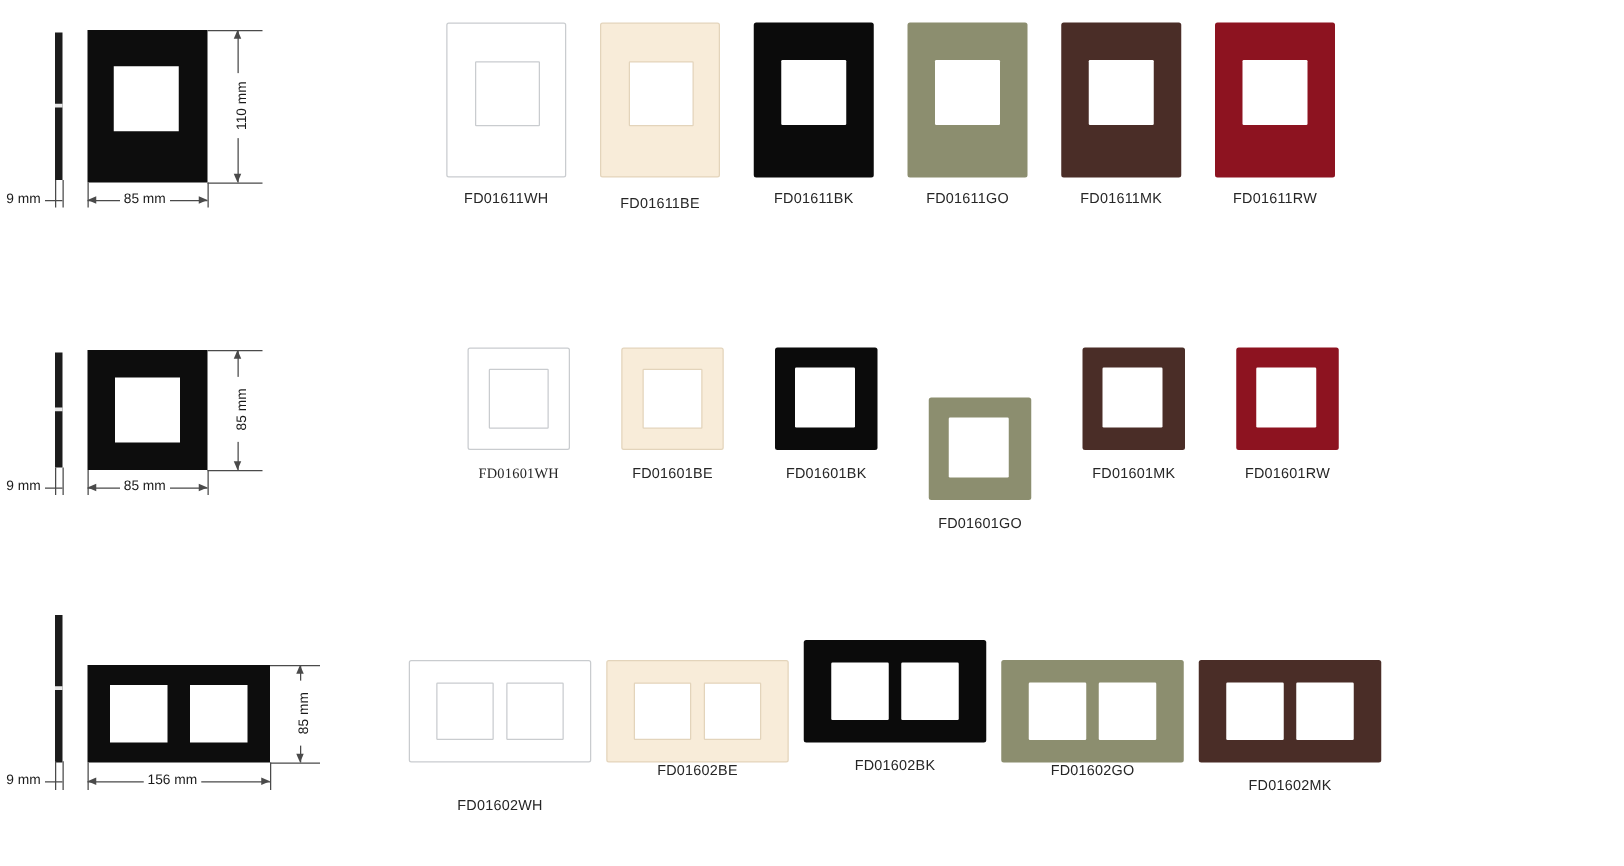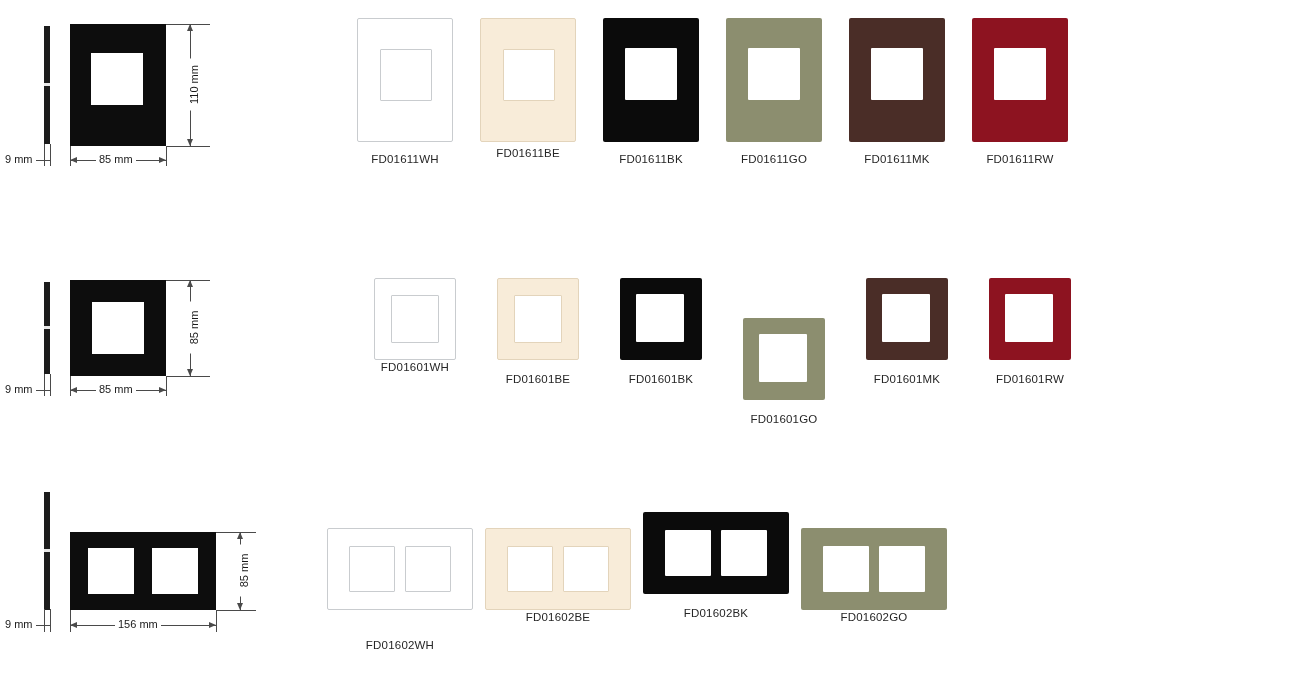--- a/index.html
+++ b/index.html
@@ -198,21 +198,21 @@
         <div class="plate" style="width:96px; height:124px; background:#ffffff; border:1px solid #c9cccf;">
           <div class="aperture" style="left:22px; top:30px; width:52px; height:52px; border:1px solid #c9cccf;"></div>
         </div>
         <div class="code" style="margin-top:10px;">FD01611WH</div>
       </div>
 
       <div class="swatch" style="left:163px; top:18px; width:130px;">
         <div class="plate" style="width:96px; height:124px; background:#f8ecd9; border:1px solid #e3d4bb;">
           <div class="aperture" style="left:22px; top:30px; width:52px; height:52px; border:1px solid #e3d4bb;"></div>
         </div>
-        <div class="code" style="margin-top:4px;">FD01611BE</div>
+        <div class="code" style="margin-top:14px;">FD01611BE</div>
       </div>
 
       <div class="swatch" style="left:286px; top:18px; width:130px;">
         <div class="plate" style="width:96px; height:124px; background:#0b0b0b;">
           <div class="aperture" style="left:22px; top:30px; width:52px; height:52px;"></div>
         </div>
         <div class="code" style="margin-top:10px;">FD01611BK</div>
       </div>
 
       <div class="swatch" style="left:409px; top:18px; width:130px;">
@@ -267,21 +267,21 @@
       <div class="dim-line-h" style="left:10px; top:160px; width:40px;"></div>
       <div class="dim-text" style="left:2px; top:153px;">9 mm</div>
     </div>
 
     <div class="gallery" style="left:300px; width:999px;">
 
       <div class="swatch" style="left:55px; top:48px; width:120px;">
         <div class="plate" style="width:82px; height:82px; background:#ffffff; border:1px solid #c9cccf;">
           <div class="aperture" style="left:16px; top:16px; width:48px; height:48px; border:1px solid #c9cccf;"></div>
         </div>
-        <div class="code" style="margin-top:0;">FD01601WH</div>
+        <div class="code" style="margin-top:12px;font-family:Liberation Serif, serif;">FD01601WH</div>
       </div>
 
       <div class="swatch" style="left:178px; top:48px; width:120px;">
         <div class="plate" style="width:82px; height:82px; background:#f8ecd9; border:1px solid #e3d4bb;">
           <div class="aperture" style="left:16px; top:16px; width:48px; height:48px; border:1px solid #e3d4bb;"></div>
         </div>
         <div class="code" style="margin-top:12px;">FD01601BE</div>
       </div>
 
       <div class="swatch" style="left:301px; top:48px; width:120px;">
@@ -372,18 +372,25 @@
       </div>
 
       <div class="swatch" style="left:494px; top:68px; width:160px;">
         <div class="plate" style="width:146px; height:82px; background:#8c8e6f;">
           <div class="aperture" style="left:22px; top:18px; width:46px; height:46px;"></div>
           <div class="aperture" style="left:78px; top:18px; width:46px; height:46px;"></div>
         </div>
         <div class="code" style="">FD01602GO</div>
       </div>
 
+      <div class="swatch" style="left:652px; top:68px; width:160px;">
+        <div class="plate" style="width:146px; height:82px; background:#4a2d27;">
+          <div class="aperture" style="left:22px; top:18px; width:46px; height:46px;"></div>
+          <div class="aperture" style="left:78px; top:18px; width:46px; height:46px;"></div>
+        </div>
+        <div class="code" style="margin-top:12px;">FD01602MK</div>
+      </div>
 
 
     </div>
   </div>
 
 </div>
 
 </body></html>

